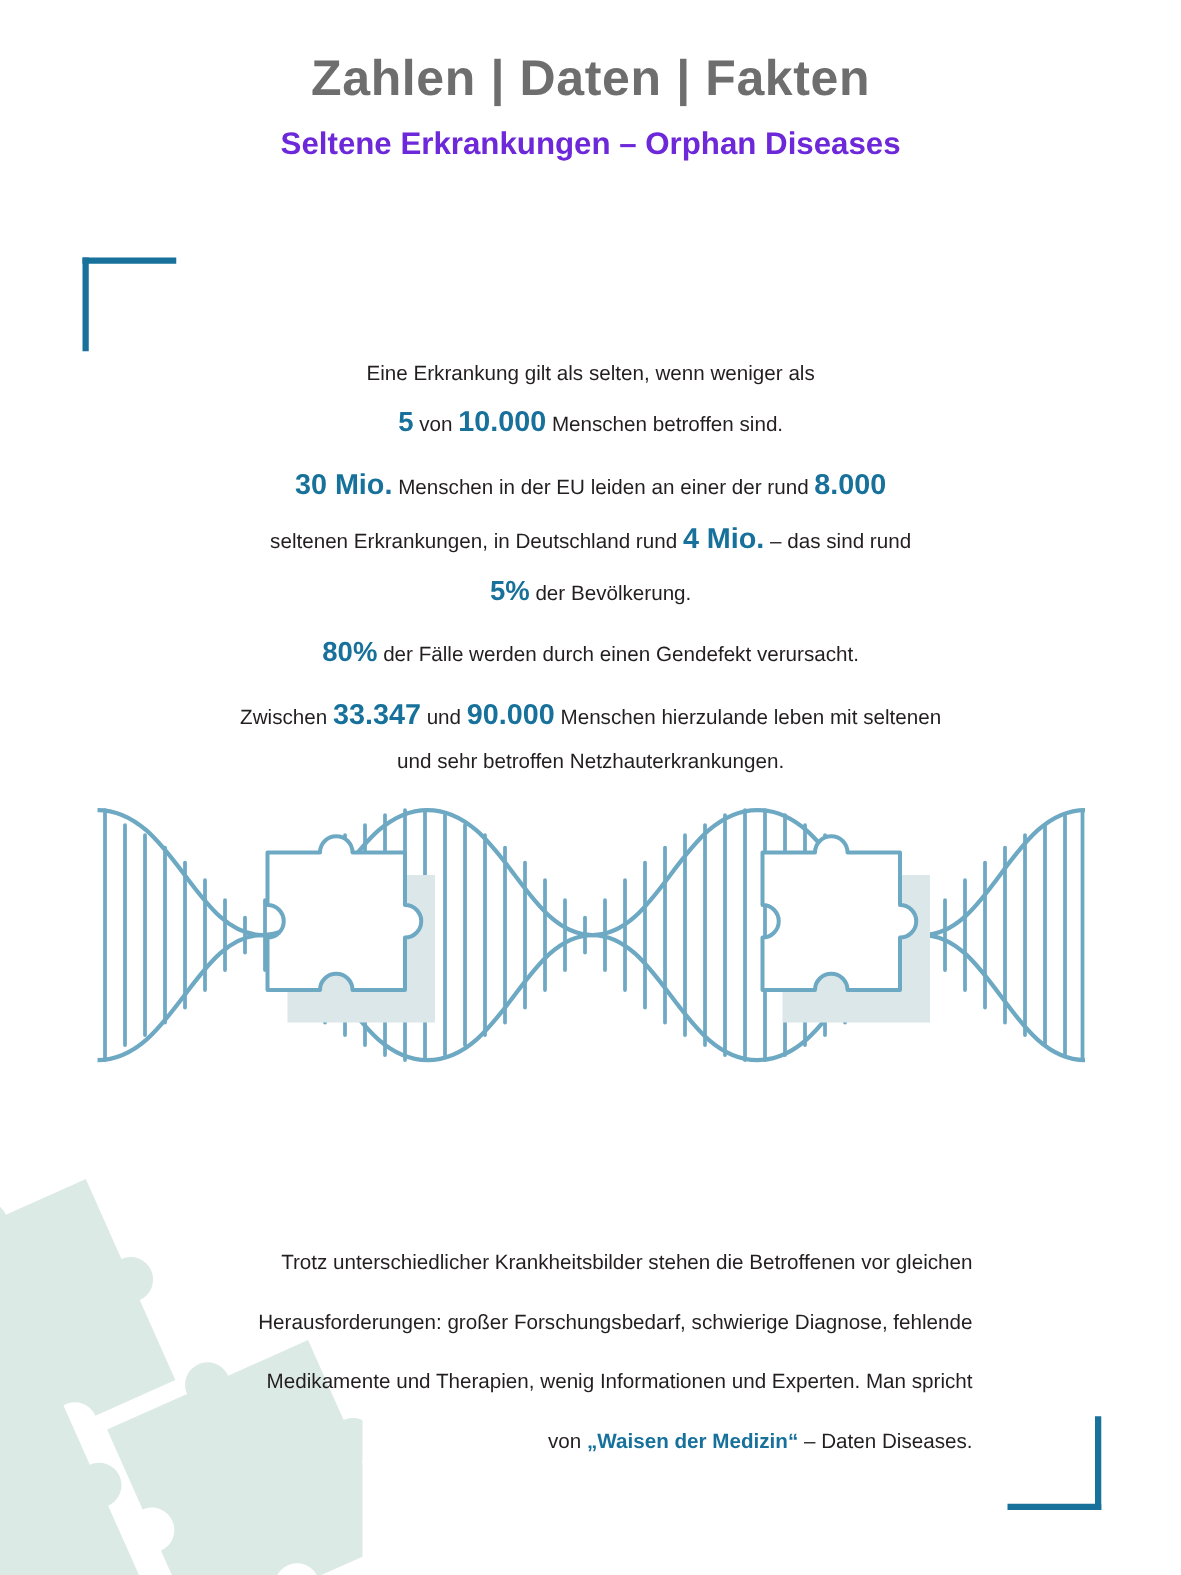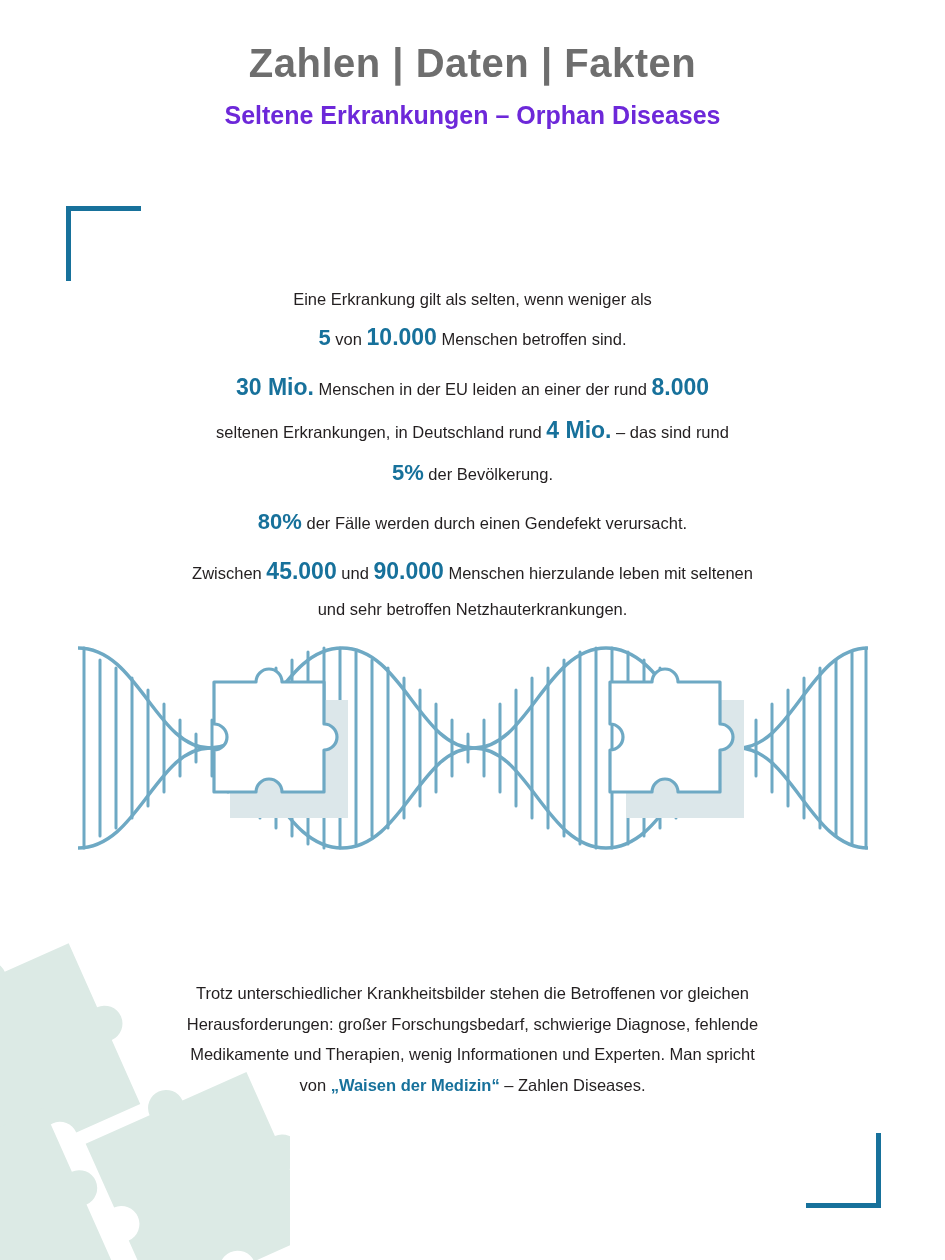--- a/index.html
+++ b/index.html
@@ -114,21 +114,21 @@
     position: absolute;
     left: 150px;
     top: 978px;
     width: 645px;
     text-align: center;
     color: #231F20;
     font-size: 16.5px;
     line-height: 1.85;
     z-index: 3;
   }
-  .closing p { margin: 0; }
+  .closing p { margin: 17px; text-align: right; }
   .quote {
     color: #17719B;
     font-weight: bold;
   }
 
   
   .source {
     position: absolute;
     right: 4px;
     top: 952px;
@@ -194,21 +194,21 @@
       <span>der Bevölkerung.</span>
     </p>
 
     <p class="gap">
       <span class="num n-md">80%</span>
       <span>der Fälle werden durch einen Gendefekt verursacht.</span>
     </p>
 
     <p>
       <span>Zwischen</span>
-      <span class="num n-lg">45.000</span>
+      <span class="num n-lg">33.347</span>
       <span>und</span>
       <span class="num n-lg">90.000</span>
       <span>Menschen hierzulande leben mit seltenen</span>
     </p>
     <p>
       <span>und sehr betroffen Netzhauterkrankungen.</span>
     </p>
   </div>
 
   <svg class="dna" viewBox="0 0 790 220" xmlns="http://www.w3.org/2000/svg" aria-hidden="true">
@@ -301,19 +301,19 @@
     </g>
   </svg>
 
   <div class="closing">
     <p>Trotz unterschiedlicher Krankheitsbilder stehen die Betroffenen vor gleichen</p>
     <p>Herausforderungen: großer Forschungsbedarf, schwierige Diagnose, fehlende</p>
     <p>Medikamente und Therapien, wenig Informationen und Experten. Man spricht</p>
     <p>
       <span>von</span>
       <span class="quote">„Waisen der Medizin“</span>
-      <span>– Zahlen Diseases.</span>
+      <span>– Daten Diseases.</span>
     </p>
   </div>
 
   <div class="source">Quellen: www.achse-online.de, www.pro-retina.de</div>
 
 </div>
 
 </body></html>

